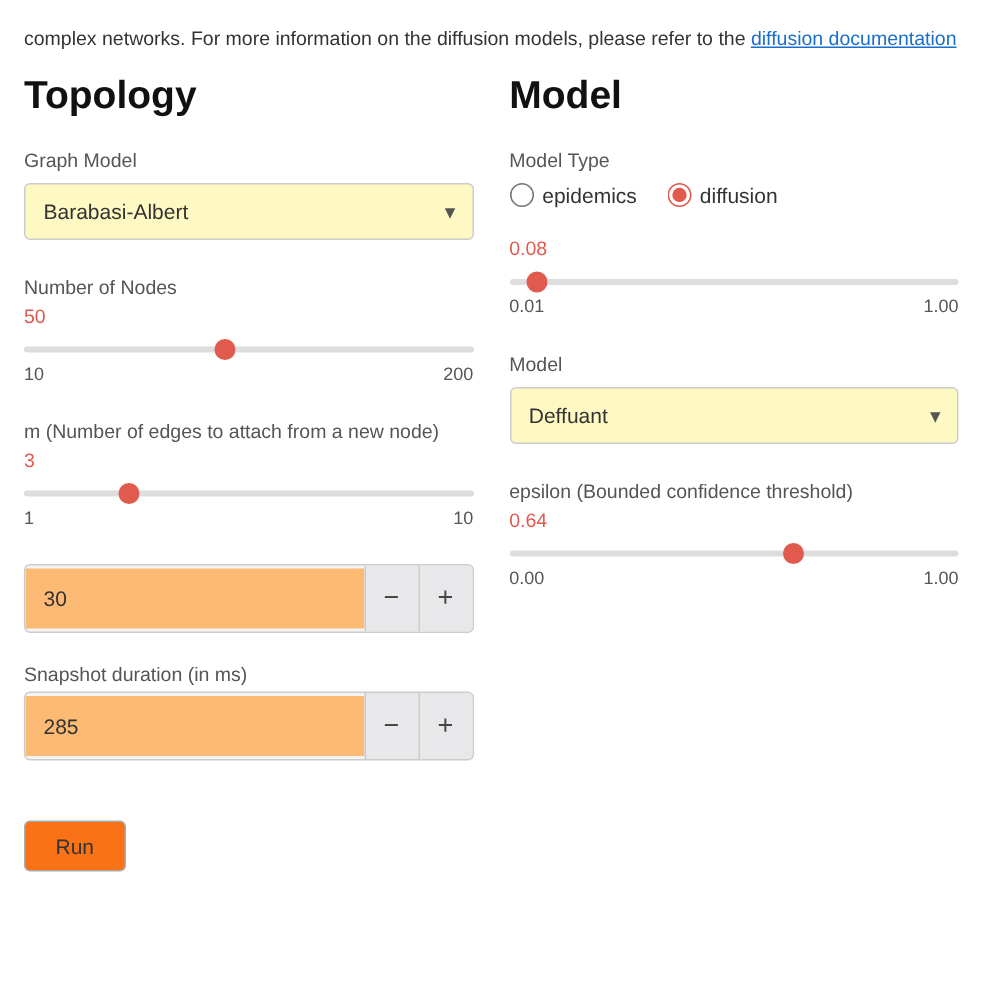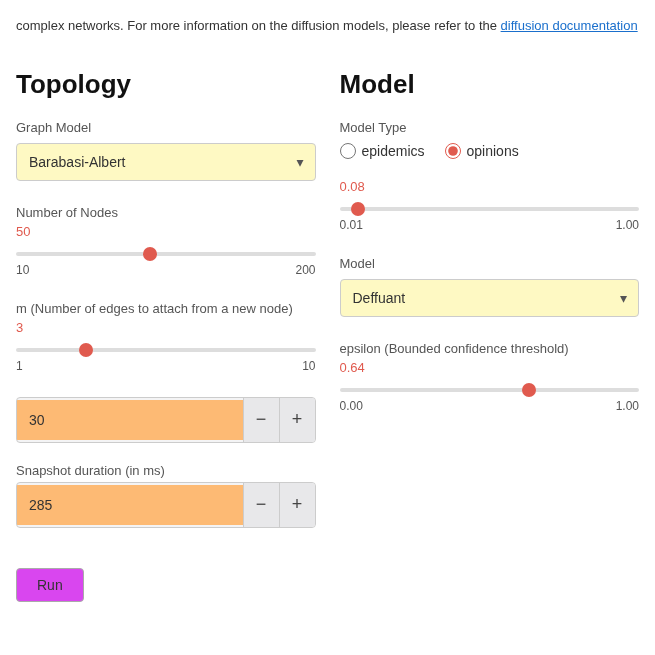--- a/index.html
+++ b/index.html
@@ -16,21 +16,21 @@
       margin-bottom: 6px;
       line-height: 1.5;
     }
     .intro-text a {
       color: #1a6fcc;
       text-decoration: underline;
     }
     .columns {
       display: flex;
       gap: 24px;
-      margin-top: 33px;
+      margin-top: 12px;
     }
     .column-left {
       flex: 1;
     }
     .column-right {
       flex: 1;
     }
     h2 {
       font-size: 26px;
       font-weight: 700;
@@ -163,21 +163,21 @@
       font-size: 18px;
       cursor: pointer;
       display: flex;
       align-items: center;
       justify-content: center;
       color: #444;
     }
     .run-btn {
       margin-top: 20px;
       padding: 8px 20px;
-      background: #d946ef;
+      background: #f97316;
       border: 1px solid #aaa;
       border-radius: 4px;
       font-size: 14px;
       cursor: pointer;
       color: #333;
     }
 
     .red-track {
       background: linear-gradient(to right, #e05a4e 0%, #e05a4e var(--fill), #ddd var(--fill), #ddd 100%);
     }
@@ -258,21 +258,21 @@
     <h2>Model</h2>
 
     <div class="section-label">Model Type</div>
     <div class="radio-group">
       <label class="radio-option">
         <input type="radio" name="model_type" value="epidemics" style="">
         <span class="radio-label">epidemics</span>
       </label>
       <label class="radio-option">
         <input type="radio" name="model_type" value="opinions" checked="" style="">
-        <span class="radio-label">opinions</span>
+        <span class="radio-label">diffusion</span>
       </label>
     </div>
 
     <div class="slider-section">
       <div class="slider-value">0.08</div>
       <div class="slider-container">
         <input type="range" class="red-track" style="--fill: 4%;" min="0.01" max="1.00" step="0.01" value="0.05">
       </div>
       <div class="slider-range-labels">
         <span>0.01</span>

